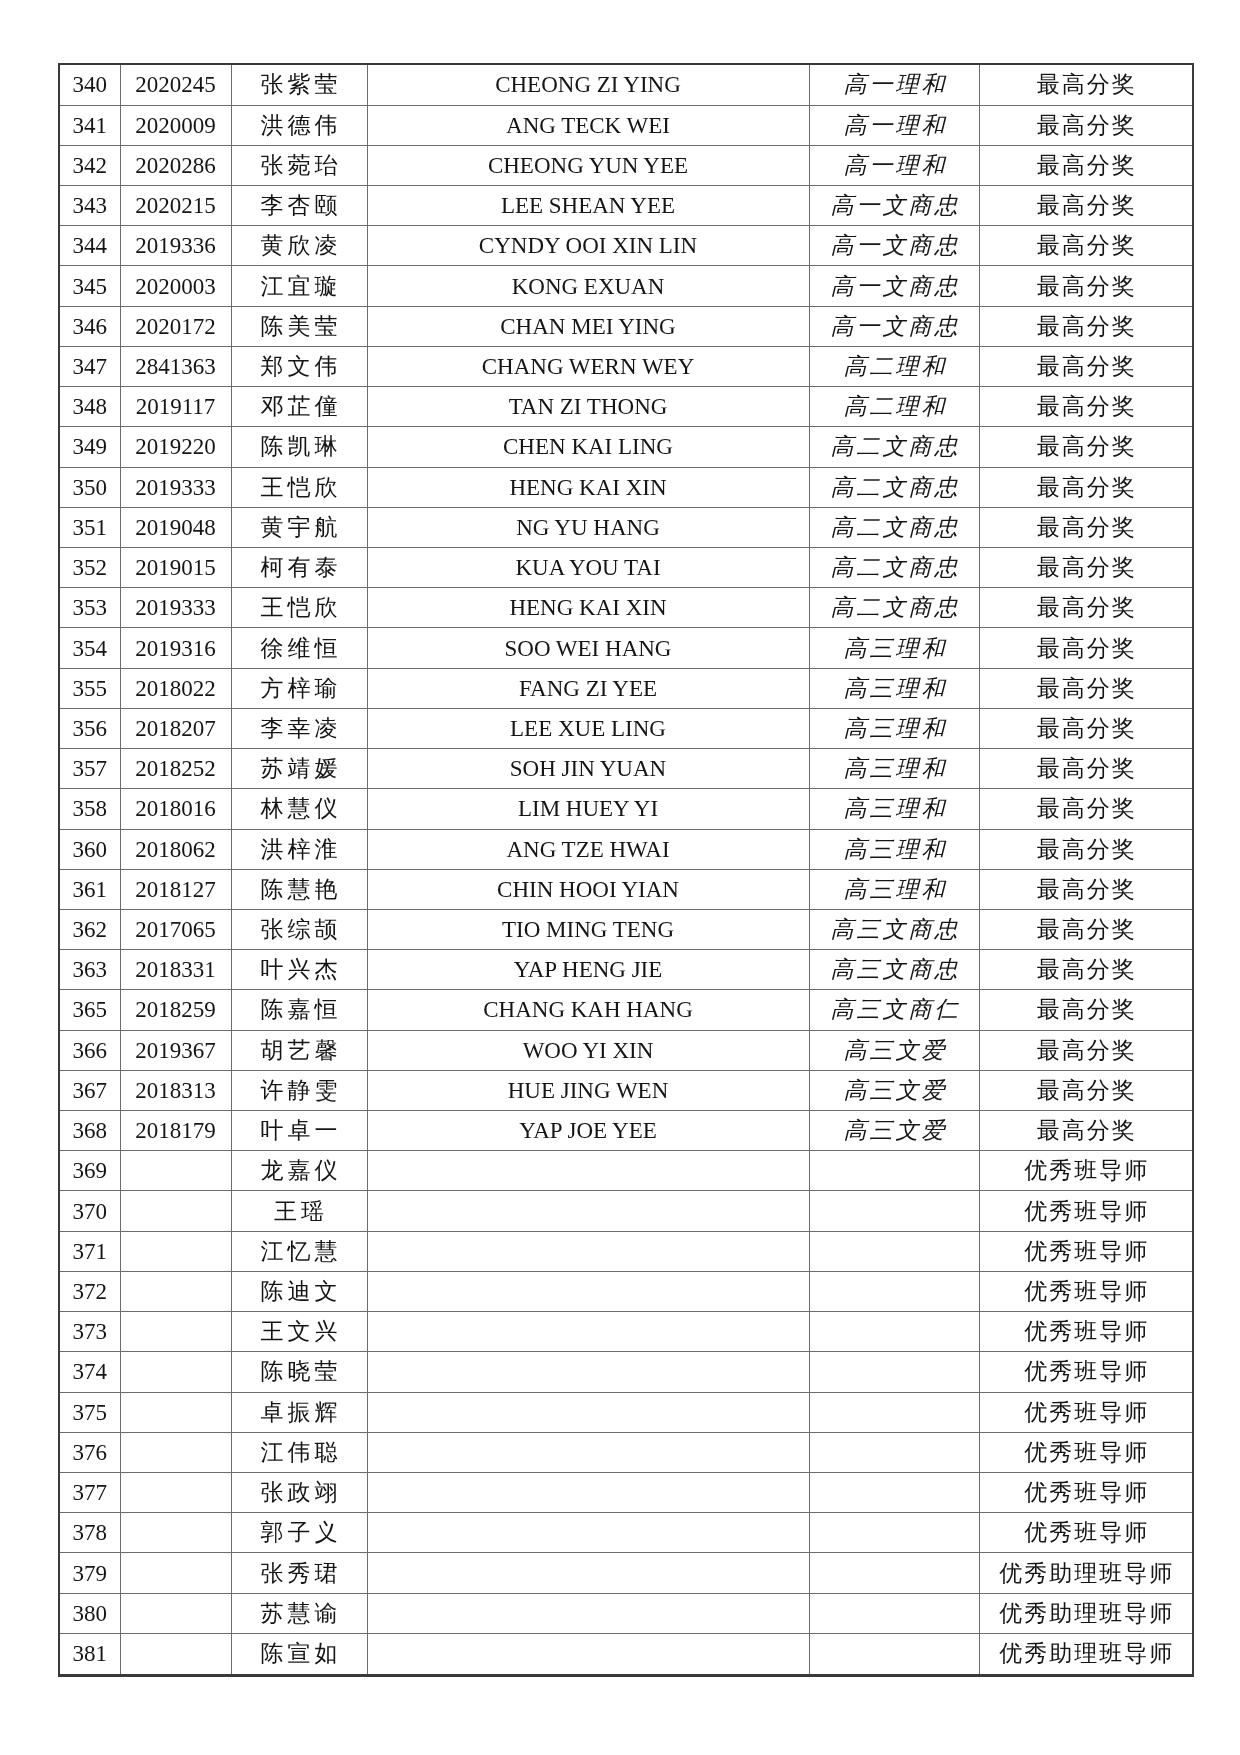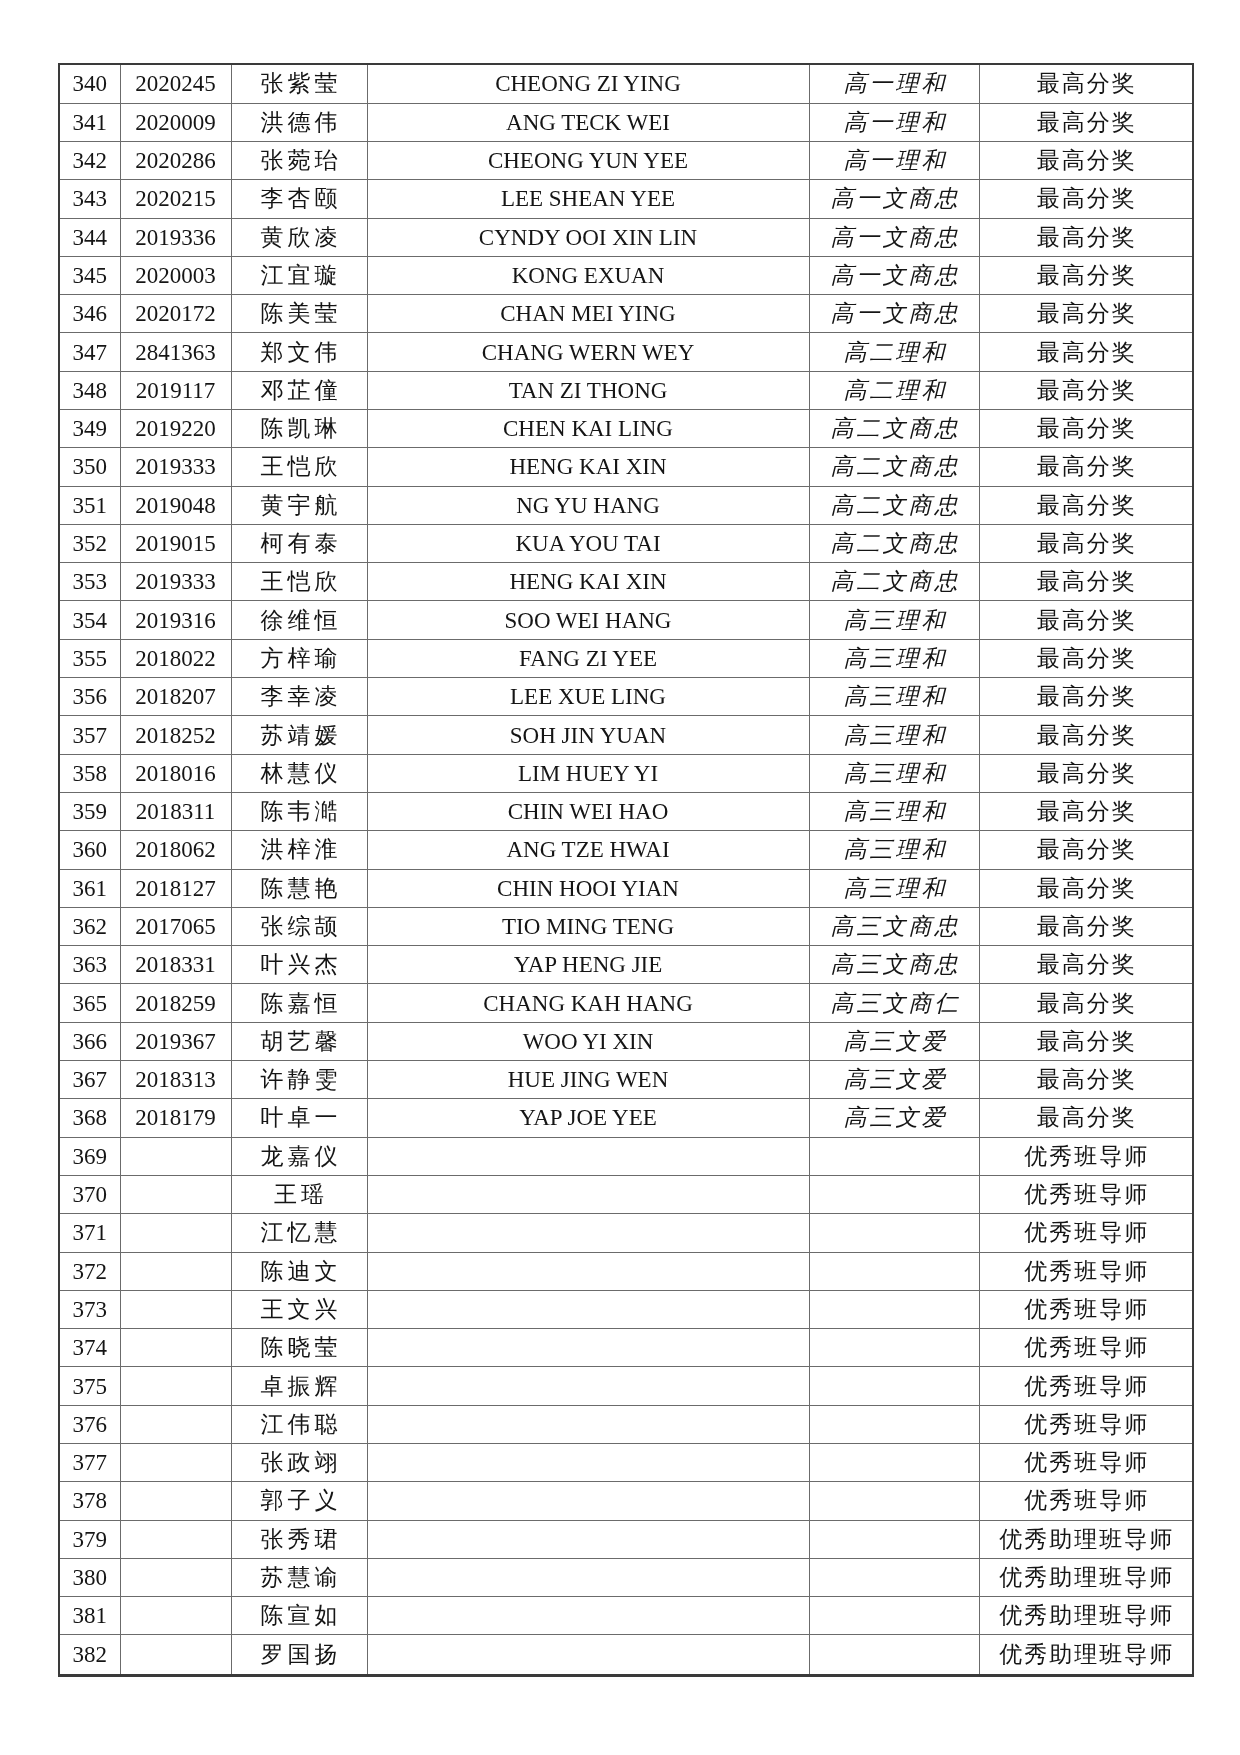--- a/index.html
+++ b/index.html
@@ -226,28 +226,20 @@
         </tr>
         <tr>
           <td class="cell-no">358</td>
           <td class="cell-id">2018016</td>
           <td class="cell-cn">林慧仪</td>
           <td class="cell-en">LIM HUEY YI</td>
           <td class="cell-class">高三理和</td>
           <td class="cell-award">最高分奖</td>
         </tr>
         <tr>
-          <td class="cell-no">359</td>
-          <td class="cell-id">2018311</td>
-          <td class="cell-cn">陈韦澔</td>
-          <td class="cell-en">CHIN WEI HAO</td>
-          <td class="cell-class">高三理和</td>
-          <td class="cell-award">最高分奖</td>
-        </tr>
-        <tr>
           <td class="cell-no">360</td>
           <td class="cell-id">2018062</td>
           <td class="cell-cn">洪梓淮</td>
           <td class="cell-en">ANG TZE HWAI</td>
           <td class="cell-class">高三理和</td>
           <td class="cell-award">最高分奖</td>
         </tr>
         <tr>
           <td class="cell-no">361</td>
           <td class="cell-id">2018127</td>
@@ -401,23 +393,15 @@
           <td class="cell-award">优秀助理班导师</td>
         </tr>
         <tr>
           <td class="cell-no">381</td>
           <td class="cell-id"></td>
           <td class="cell-cn">陈宣如</td>
           <td class="cell-en"></td>
           <td class="cell-class"></td>
           <td class="cell-award">优秀助理班导师</td>
         </tr>
-        <tr>
-          <td class="cell-no">382</td>
-          <td class="cell-id"></td>
-          <td class="cell-cn">罗国扬</td>
-          <td class="cell-en"></td>
-          <td class="cell-class"></td>
-          <td class="cell-award">优秀助理班导师</td>
-        </tr>
       </tbody>
   </table>
 </div>
 
 </body></html>

